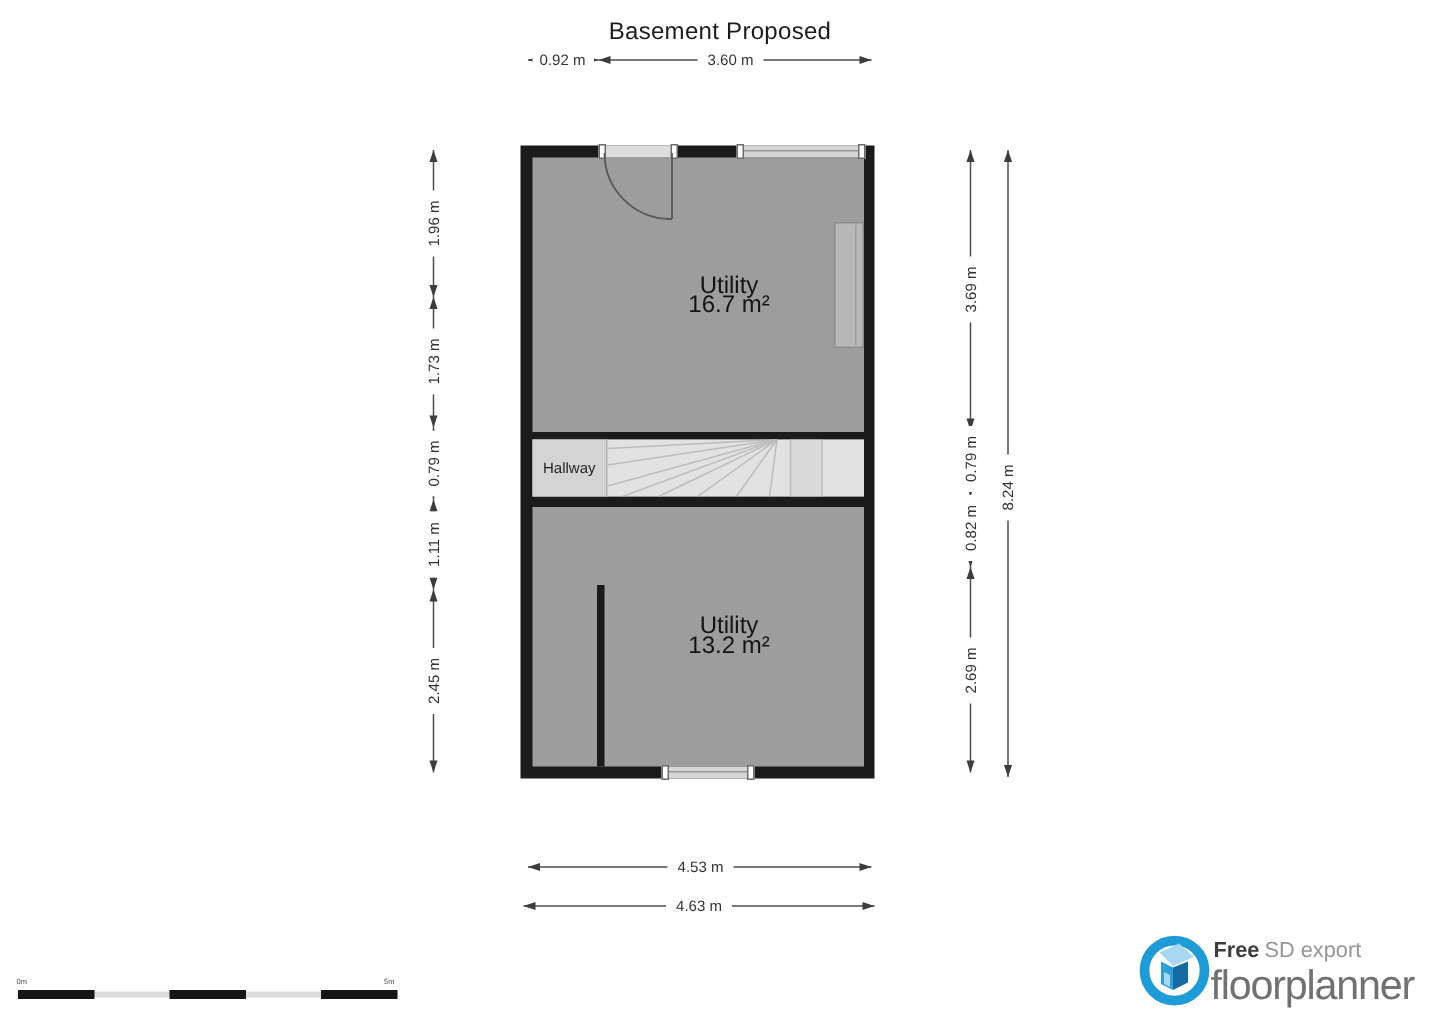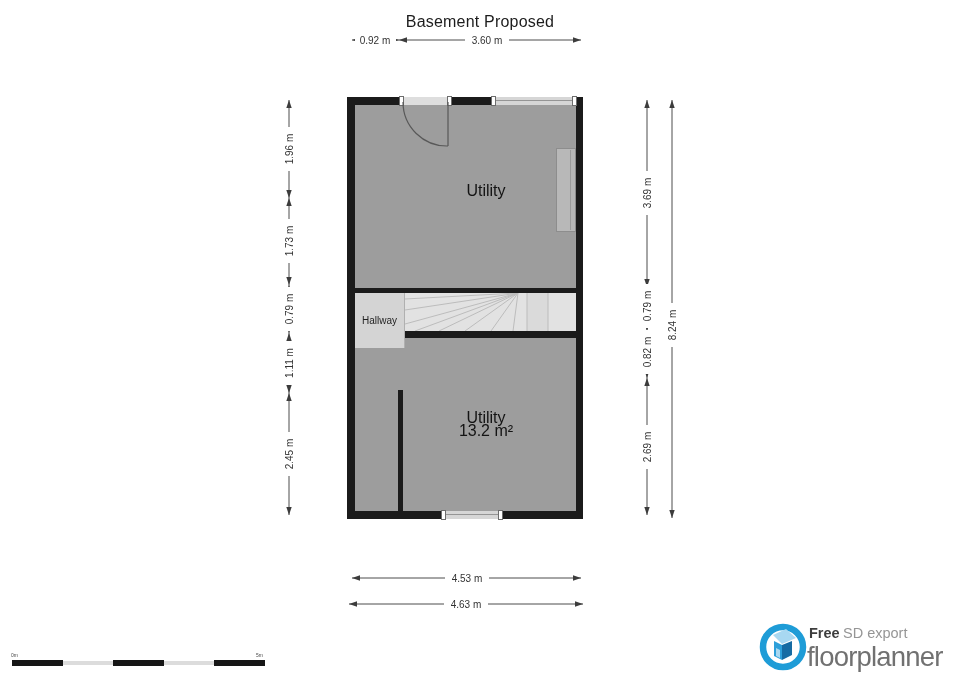--- a/index.html
+++ b/index.html
@@ -10,21 +10,21 @@
   .abs{position:absolute;}
   .page-title{
     left:0;right:0;top:13px;text-align:center;
     font-size:16px;color:#1c1c1c;letter-spacing:.2px;
   }
   
   .plan-outline{left:347px;top:97px;width:236px;height:422px;background:#1b1b1b;}
   .room-top{left:355px;top:105px;width:221px;height:183px;background:#9d9d9d;}
   .hall-strip{left:355px;top:293px;width:221px;height:38px;background:#e3e3e3;}
   .room-bottom{left:355px;top:338px;width:221px;height:173px;background:#9d9d9d;}
-  .hall-box{left:355px;top:293px;width:49px;height:55px;background:#d4d4d4;
+  .hall-box{left:355px;top:293px;width:49px;height:38px;background:#d4d4d4;
     border-right:1px solid #b0b0b0;display:flex;align-items:center;justify-content:center;
     font-size:10px;color:#1f1f1f;}
   .stairs-svg{left:405px;top:293px;}
   .furniture{left:556px;top:148px;width:20px;height:84px;background:#b8b8b8;border:1px solid #8d8d8d;box-sizing:border-box;}
   .furniture .shelf-line{position:absolute;right:4px;top:1px;bottom:1px;width:1px;background:#9c9c9c;}
   .interior-wall{left:398px;top:390px;width:5px;height:121px;background:#1b1b1b;}
   .door-gap{left:402px;top:97px;width:48px;height:8px;background:#dedede;}
   .window{background:#d6d6d6;}
   .window .glass-line{position:absolute;left:0;right:0;top:3px;height:1px;background:#959595;}
   .win-top{left:494px;top:97px;width:80px;height:8px;}
@@ -93,20 +93,21 @@
   <div class="abs wall-cap" style="left:572px;top:96px;"></div>
 
   <div class="abs window win-bottom">
     <div class="glass-line"></div>
   </div>
   <div class="abs wall-cap" style="left:441px;top:510px;"></div>
   <div class="abs wall-cap" style="left:498px;top:510px;"></div>
 
   <div class="abs room-label rl-top">
     <div>Utility</div>
+    <div>16.7 m²</div>
   </div>
   <div class="abs room-label rl-bottom">
     <div>Utility</div>
     <div>13.2 m²</div>
   </div>
 
   <svg class="abs overlay" width="960" height="679" viewBox="0 0 960 679">
     <defs>
       <marker id="ar" markerWidth="9" markerHeight="7" refX="8.5" refY="3.5" orient="auto-start-reverse">
         <path d="M8.5,3.5 L0.5,0.8 L0.5,6.2 Z" fill="#3c3c3c"></path>

